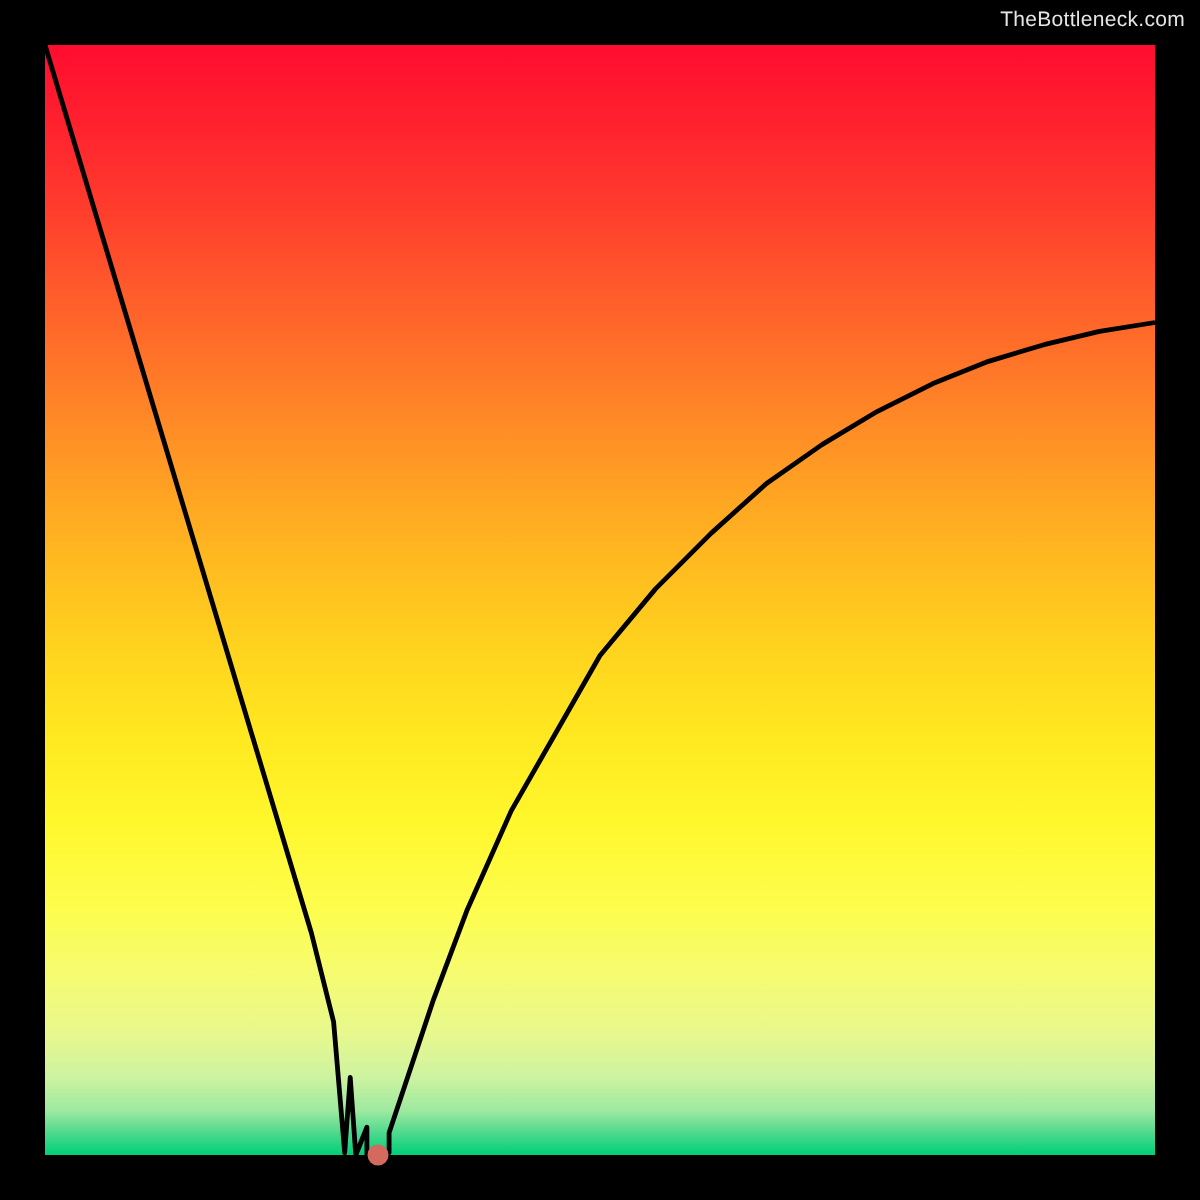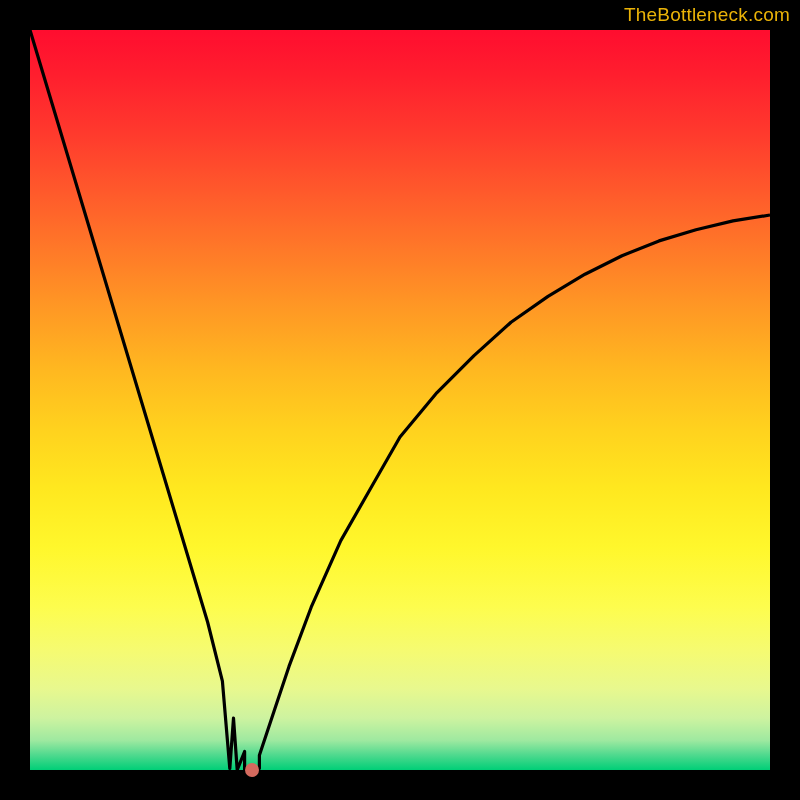--- a/index.html
+++ b/index.html
@@ -44,22 +44,22 @@
       #cdf3a0 93%,
       #9ee9a0 96%,
       #4ed98e 98%,
       #00cf77 100%
     );
   }
   .watermark {
     position: absolute;
     top: 4px;
     right: 10px;
-    color: #eab308;
-    font-size: 19px;
+    color: #e5e5e5;
+    font-size: 14px;
     font-weight: 500;
     letter-spacing: 0.2px;
     user-select: none;
   }
   svg.curve {
     position: absolute;
     left: 0;
     top: 0;
     width: 740px;
     height: 740px;

